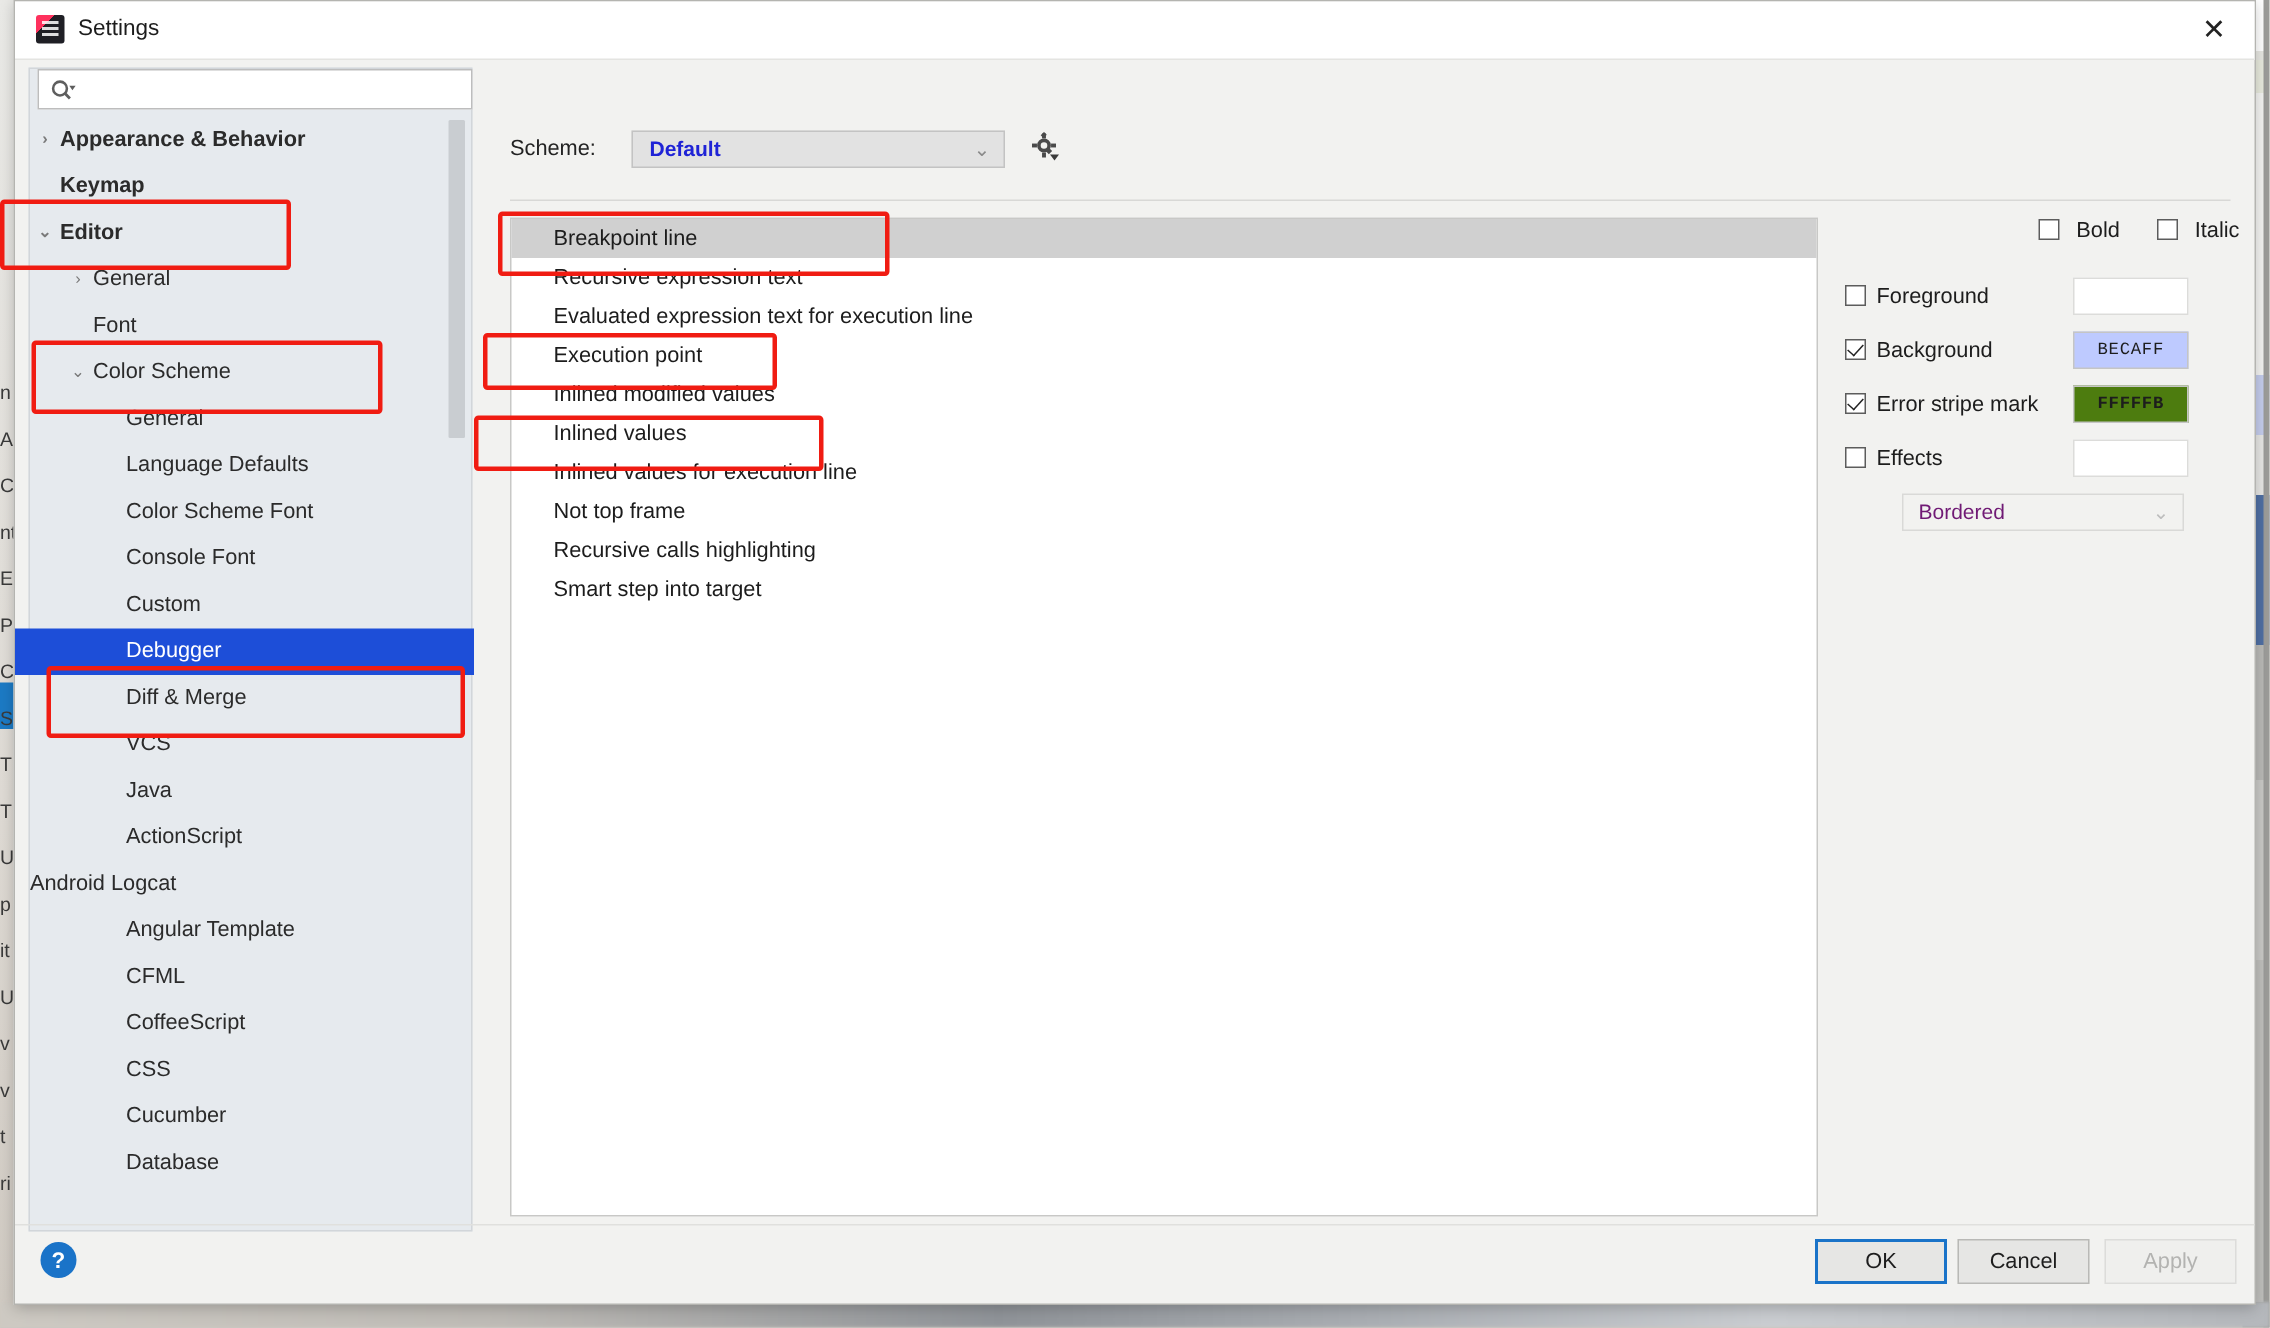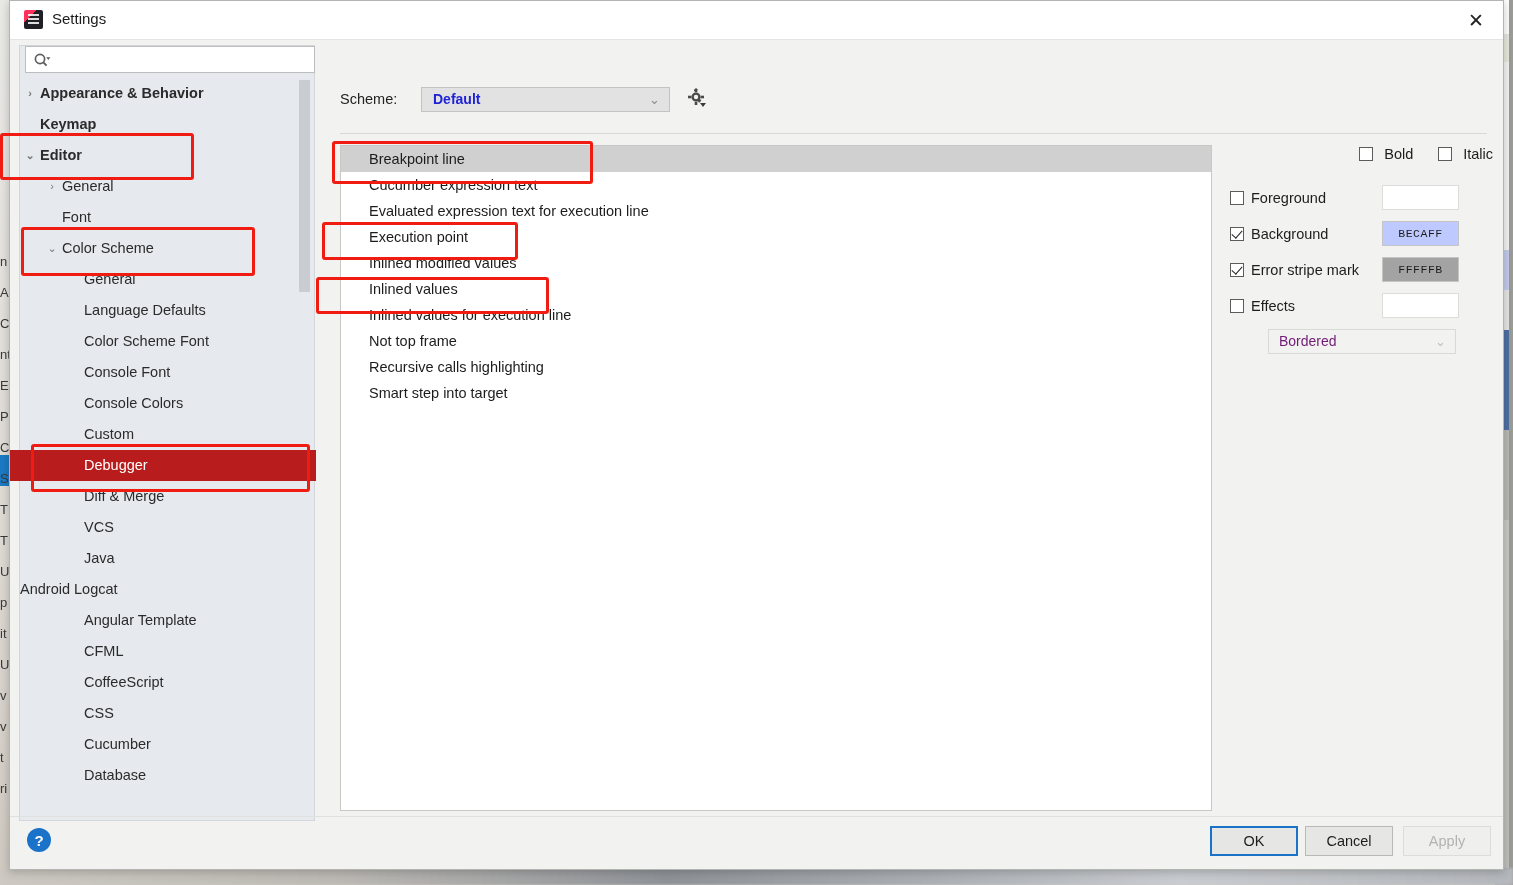--- a/index.html
+++ b/index.html
@@ -103,21 +103,21 @@
     border: 0; outline: 0; background: transparent; font-size: 13px;
     font-family: "Liberation Sans", sans-serif; color: #222;
   }
   .tree { position: absolute; left: 10px; top: 77px; width: 286px; height: 740px; }
   .tree-item {
     position: relative; height: 31px; line-height: 31px;
     font-size: 14.5px; color: #2b2b2b; white-space: nowrap;
     cursor: default;
   }
   .tree-item.bold { font-weight: bold; }
-  .tree-item.sel { background: #b91c1c; color: #ffffff; margin-left: -10px; padding-left: 10px; width: 296px; }
+  .tree-item.sel { background: #1d4ed8; color: #ffffff; margin-left: -10px; padding-left: 10px; width: 296px; }
   .twisty {
     position: absolute; width: 14px; text-align: center; color: #7a7a7a; font-size: 11px;
   }
   .sb-track {
     position: absolute; right: 2px; top: 2px; width: 11px; height: 770px;
     background: #e6eaee;
   }
   .sb-thumb {
     position: absolute; right: 2px; top: 32px; width: 11px; height: 212px;
     background: #c9cdd1; border-radius: 1px;
@@ -243,26 +243,26 @@
         <div class="tree-item bold"><span class="twisty" style="left: 3px;">›</span><span style="margin-left: 20px;">Appearance &amp; Behavior</span></div>
         <div class="tree-item bold"><span style="margin-left: 20px;">Keymap</span></div>
         <div class="tree-item bold"><span class="twisty" style="left: 3px;">⌄</span><span style="margin-left: 20px;">Editor</span></div>
         <div class="tree-item"><span class="twisty" style="left: 25px;">›</span><span style="margin-left: 42px;">General</span></div>
         <div class="tree-item"><span style="margin-left: 42px;">Font</span></div>
         <div class="tree-item"><span class="twisty" style="left: 25px;">⌄</span><span style="margin-left: 42px;">Color Scheme</span></div>
         <div class="tree-item"><span style="margin-left: 64px;">General</span></div>
         <div class="tree-item"><span style="margin-left: 64px;">Language Defaults</span></div>
         <div class="tree-item"><span style="margin-left: 64px;">Color Scheme Font</span></div>
         <div class="tree-item"><span style="margin-left: 64px;">Console Font</span></div>
-        <div class="tree-item"><span style="margin-left: 64px;">Console Colors</span></div>
         <div class="tree-item"><span style="margin-left: 64px;">Custom</span></div>
         <div class="tree-item sel"><span style="margin-left: 64px;">Debugger</span></div>
         <div class="tree-item"><span style="margin-left: 64px;">Diff &amp; Merge</span></div>
         <div class="tree-item"><span style="margin-left: 64px;">VCS</span></div>
         <div class="tree-item"><span style="margin-left: 64px;">Java</span></div>
+        <div class="tree-item"><span style="margin-left: 64px;">ActionScript</span></div>
         <div class="tree-item"><span style="">Android Logcat</span></div>
         <div class="tree-item"><span style="margin-left: 64px;">Angular Template</span></div>
         <div class="tree-item"><span style="margin-left: 64px;">CFML</span></div>
         <div class="tree-item"><span style="margin-left: 64px;">CoffeeScript</span></div>
         <div class="tree-item"><span style="margin-left: 64px;">CSS</span></div>
         <div class="tree-item"><span style="margin-left: 64px;">Cucumber</span></div>
         <div class="tree-item"><span style="margin-left: 64px;">Database</span></div>
       </div>
 
     <div class="content">
@@ -288,21 +288,21 @@
             </g>
           </g>
           <polygon points="15,15 21,15 18,19" fill="#3a3a3a"></polygon>
         </svg>
       </div>
 
       <div class="hr"></div>
 
       <div class="list-panel" id="list-panel">
           <div class="list-row sel"><span>Breakpoint line</span></div>
-          <div class="list-row"><span>Cucumber expression text</span></div>
+          <div class="list-row"><span>Recursive expression text</span></div>
           <div class="list-row"><span>Evaluated expression text for execution line</span></div>
           <div class="list-row"><span>Execution point</span></div>
           <div class="list-row"><span>Inlined modified values</span></div>
           <div class="list-row"><span>Inlined values</span></div>
           <div class="list-row"><span>Inlined values for execution line</span></div>
           <div class="list-row"><span>Not top frame</span></div>
           <div class="list-row"><span>Recursive calls highlighting</span></div>
           <div class="list-row"><span>Smart step into target</span></div>
         </div>
 
@@ -324,21 +324,21 @@
             <div class="attr-line">
               <div class="lbl"><span class="cb"></span><span class="cb-text">Foreground</span></div>
               <div class="swatch" style="background: rgb(255, 255, 255); border-color: rgb(220, 220, 218);"></div>
             </div>
             <div class="attr-line">
               <div class="lbl"><span class="cb checked"></span><span class="cb-text">Background</span></div>
               <div class="swatch" style="background: rgb(190, 202, 255); text-align: center;">BECAFF</div>
             </div>
             <div class="attr-line">
               <div class="lbl"><span class="cb checked"></span><span class="cb-text">Error stripe mark</span></div>
-              <div class="swatch" style="background: #a3a3a3;">FFFFFB</div>
+              <div class="swatch" style="background: #4d7c0f; font-weight: bold;">FFFFFB</div>
             </div>
             <div class="attr-line">
               <div class="lbl"><span class="cb"></span><span class="cb-text">Effects</span></div>
               <div class="swatch" style="background: rgb(255, 255, 255); border-color: rgb(220, 220, 218);"></div>
             </div>
           </div>
         <div class="attr-line" style="height:30px">
           <div class="effects-combo">
             <div class="val">Bordered</div>
             <div class="chev">⌄</div>

